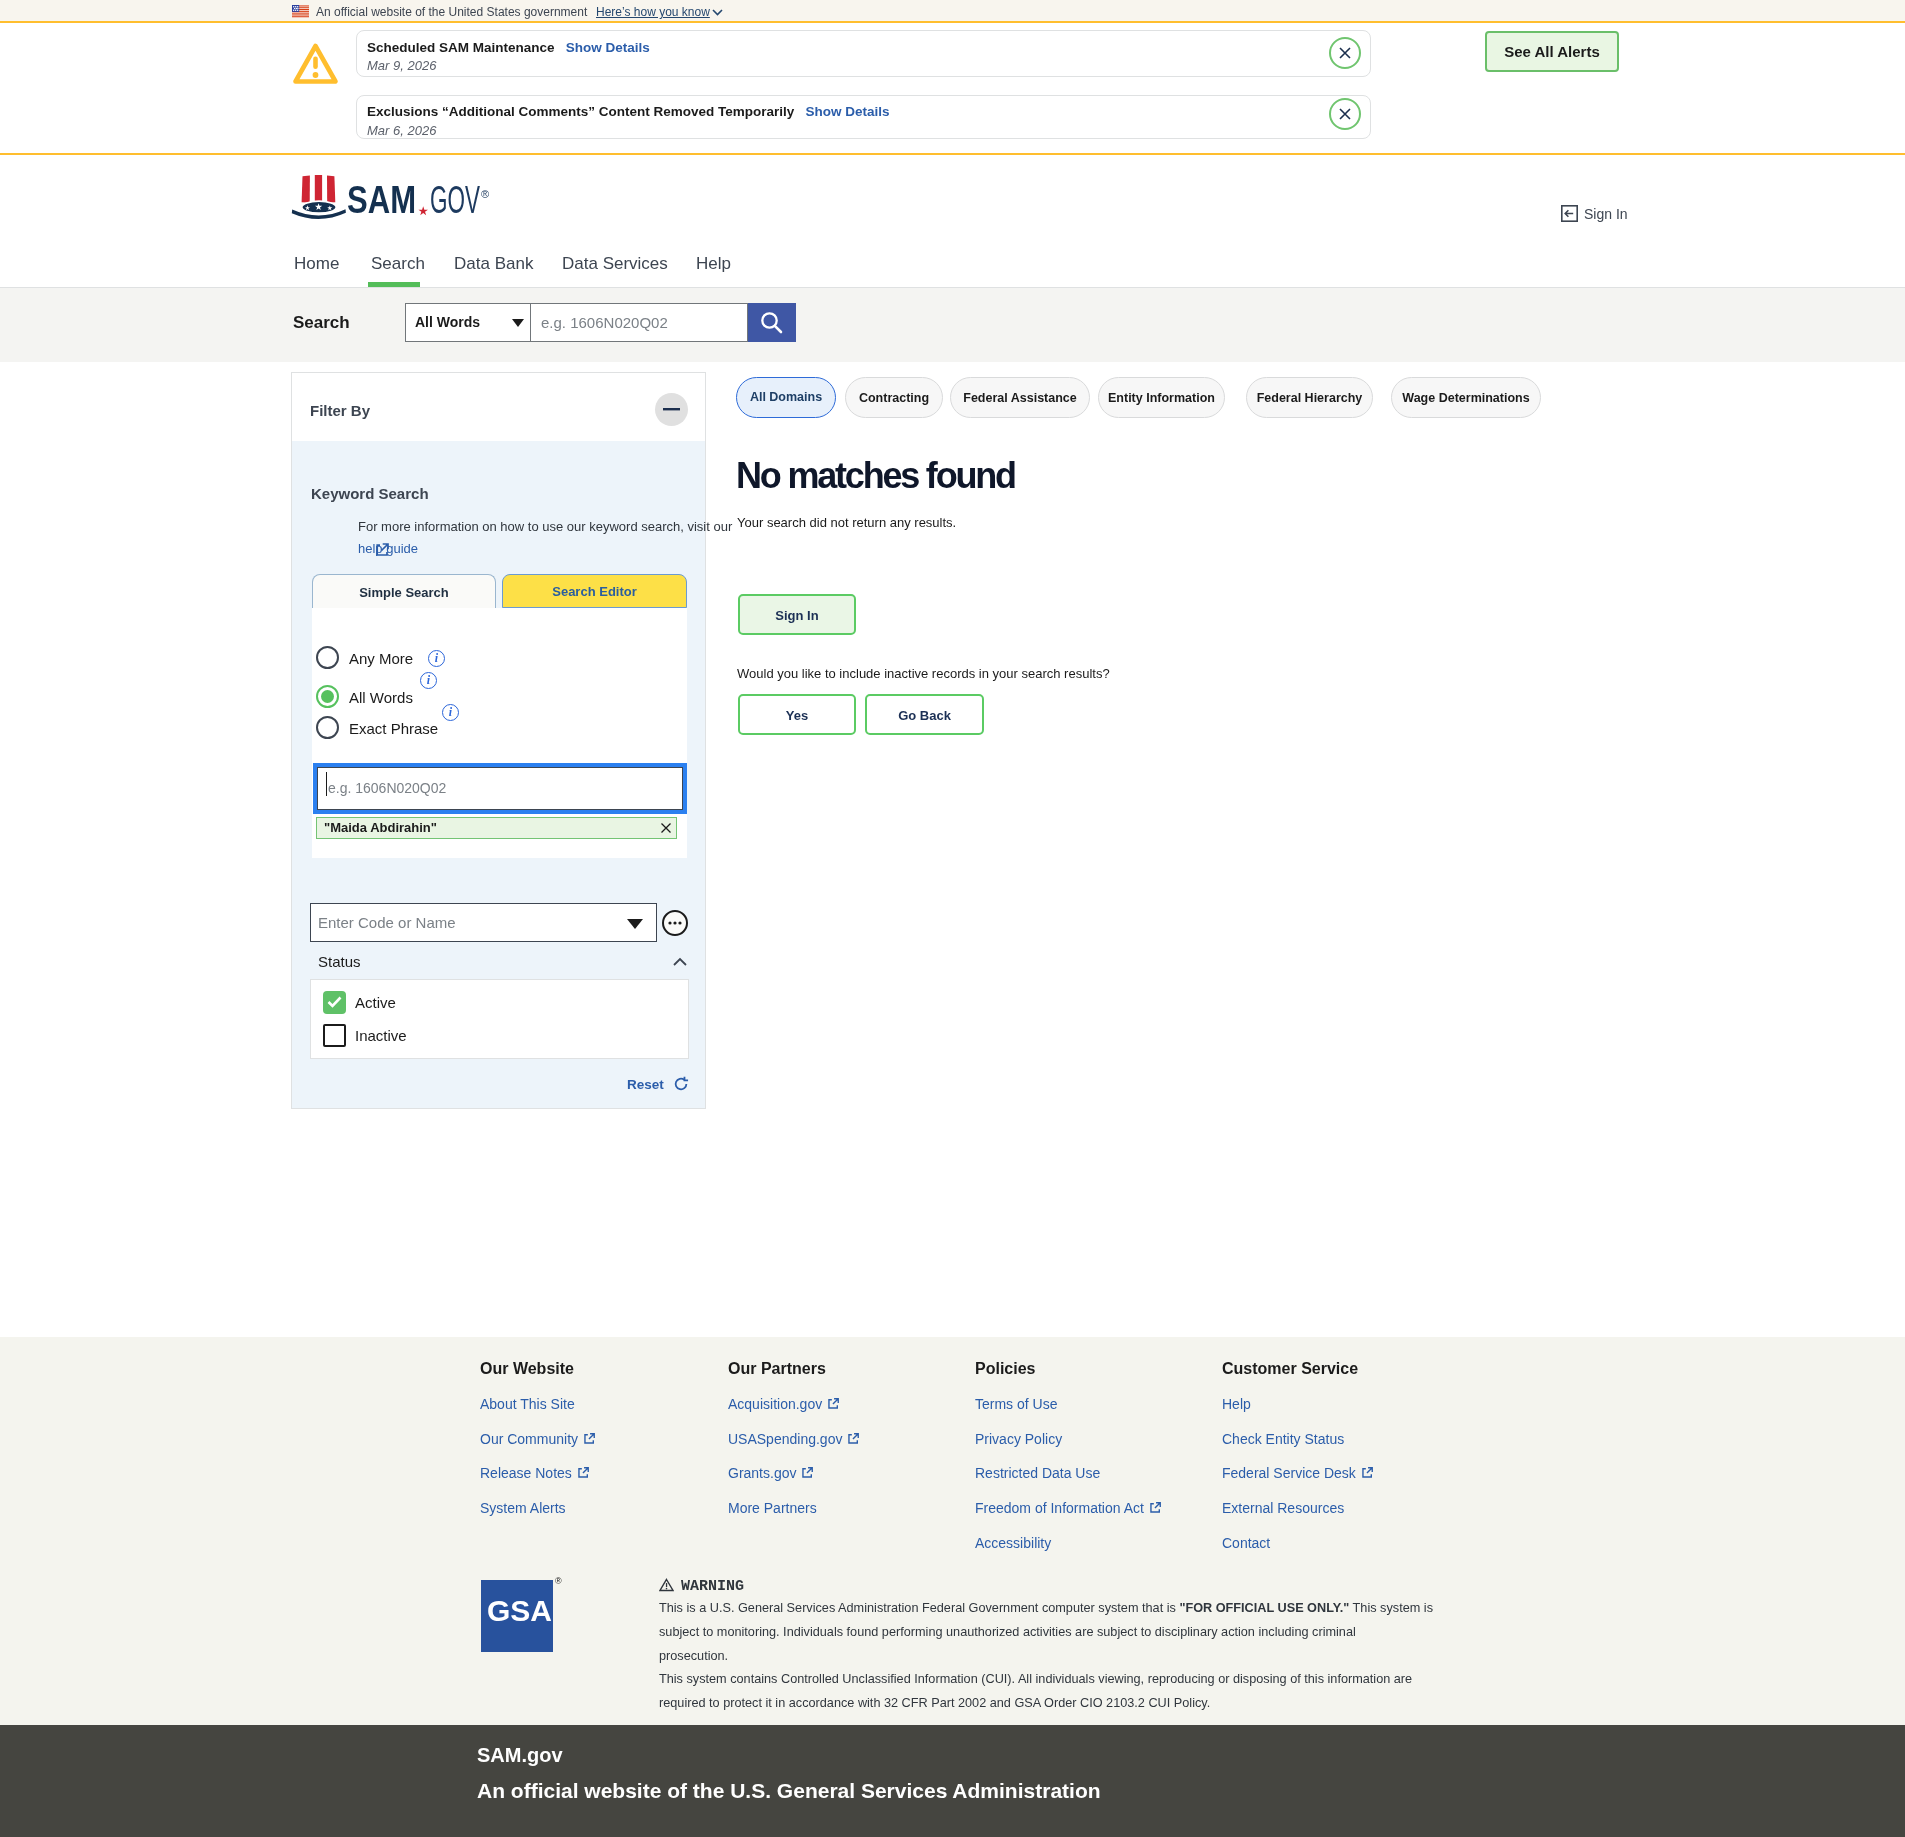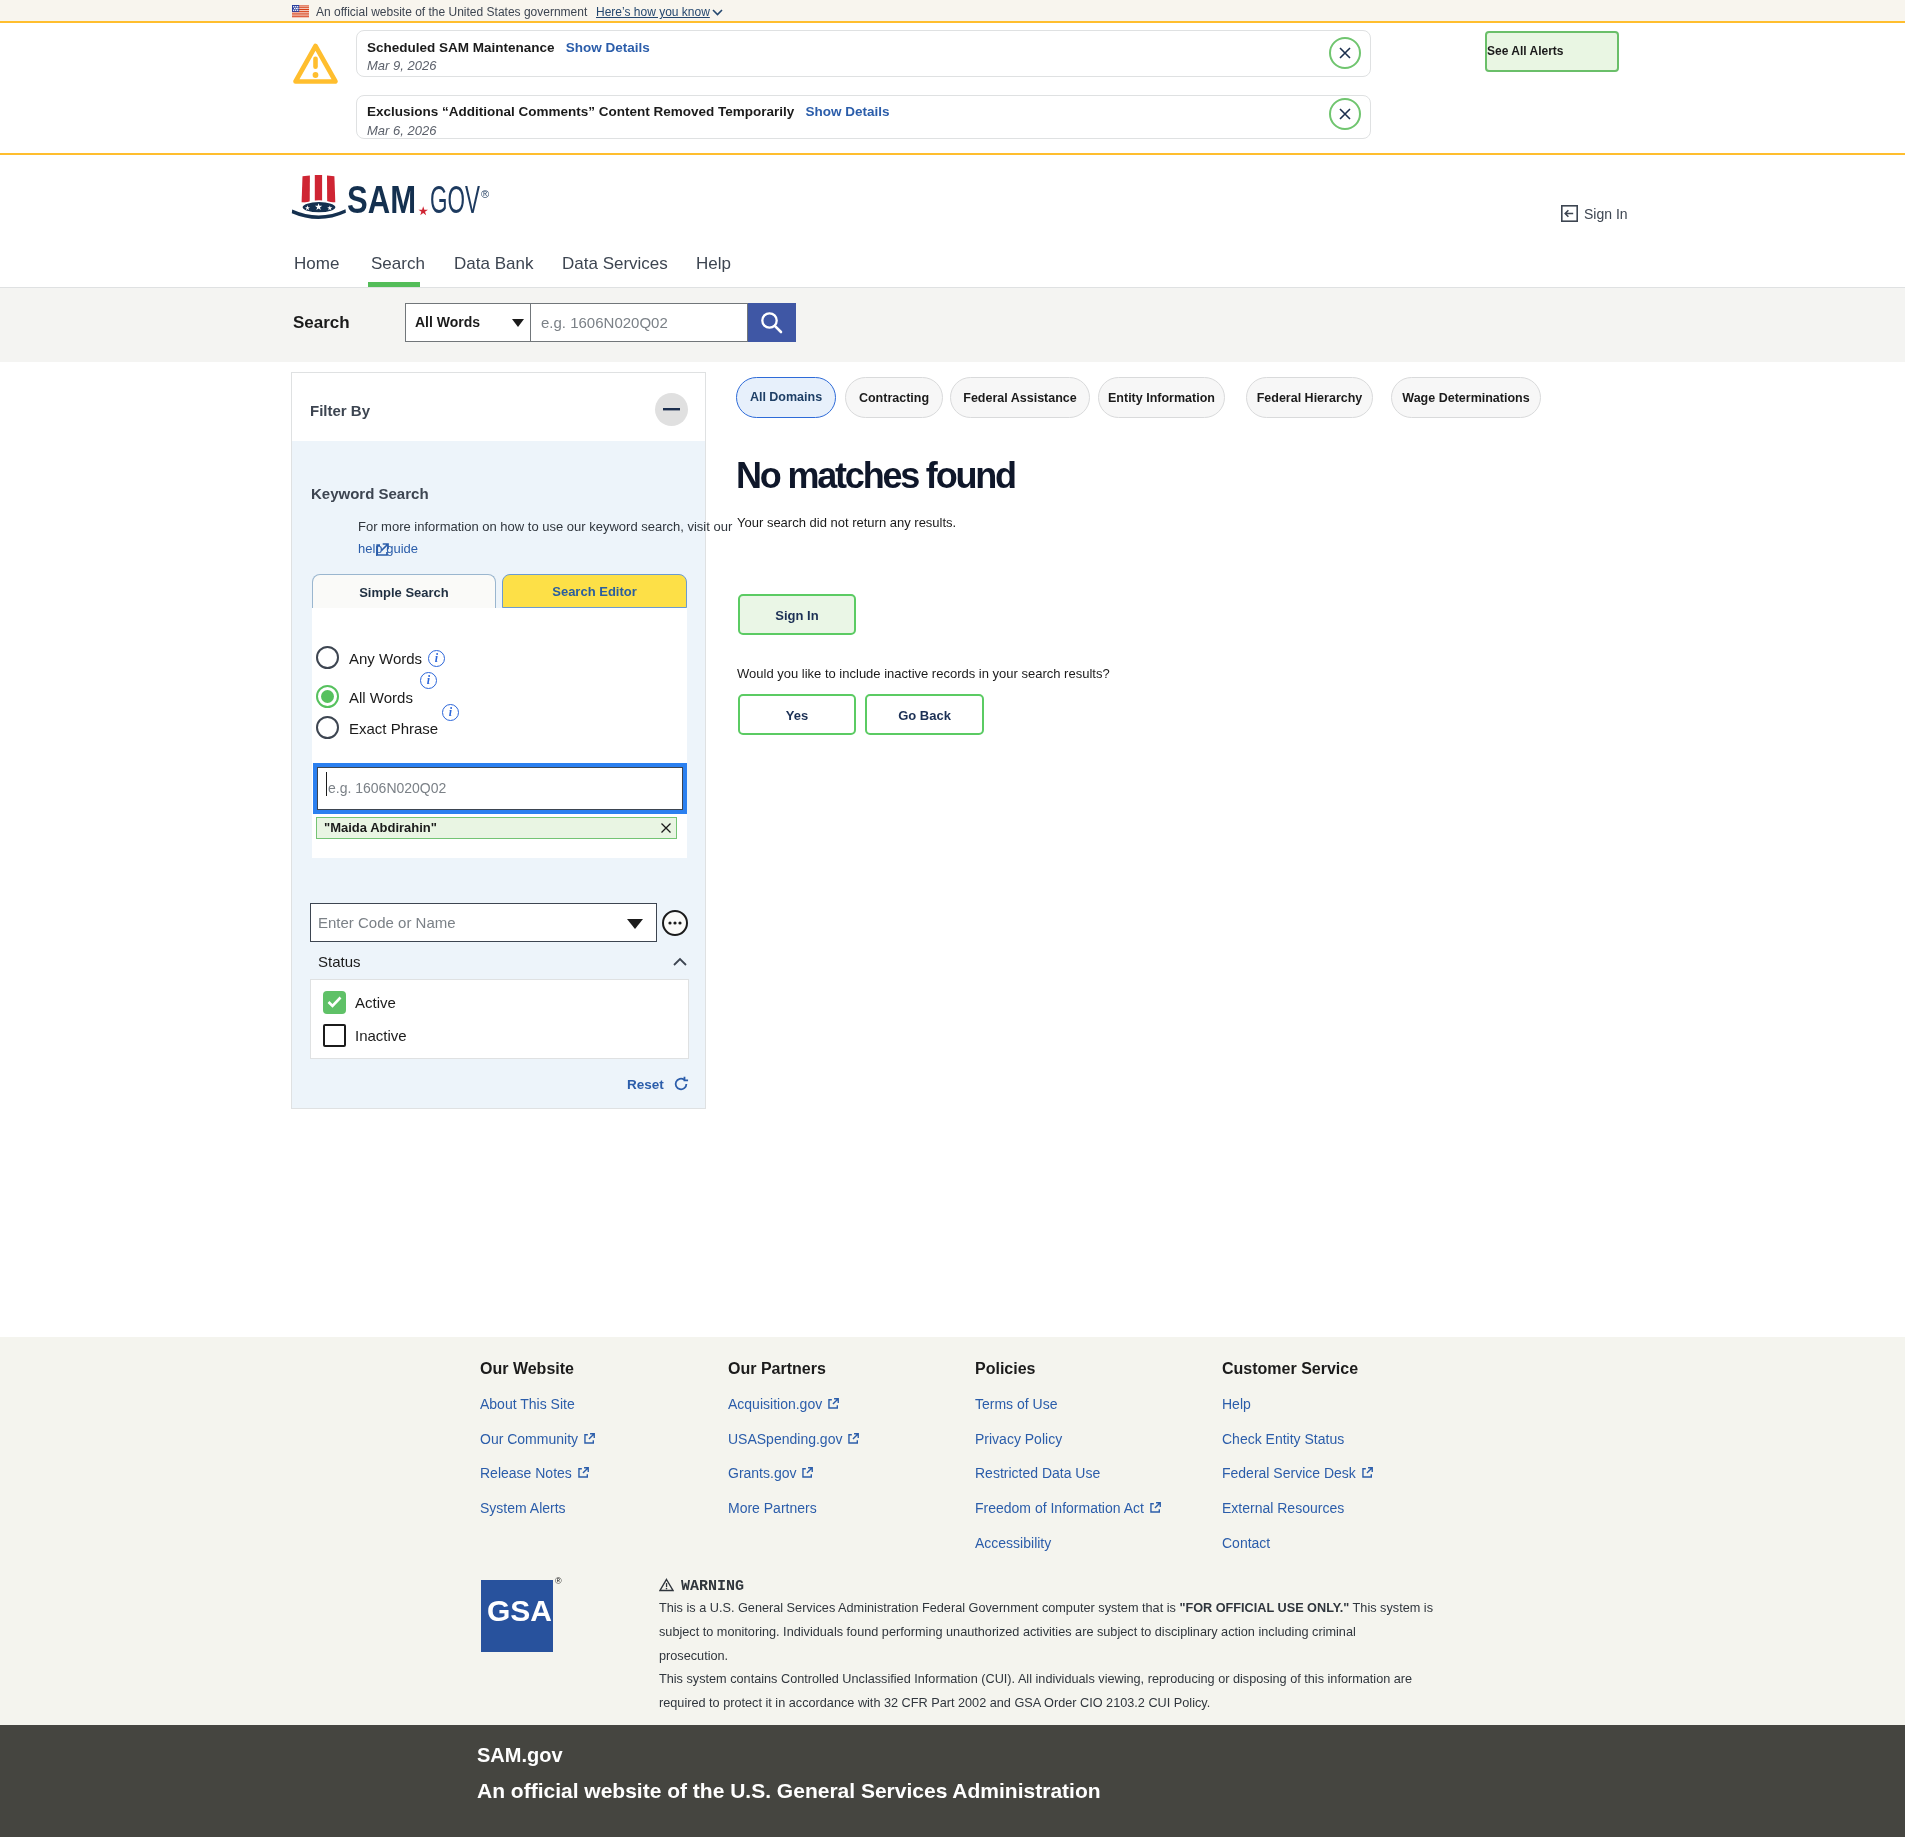--- a/index.html
+++ b/index.html
@@ -15,21 +15,21 @@
 .howlink { font-size:12px; color:#25486f; text-decoration:underline; }
 
 
 .alertsec { left:0; top:23px; width:1905px; height:132px; background:#fff; border-bottom:2px solid #ffbe2e; }
 .abox { border:1px solid #dfe1e2; border-radius:8px; background:#fff; }
 .atitle { font-weight:bold; font-size:13.5px; color:#1b1b1b; }
 .atitle a { font-weight:bold; font-size:13.5px; }
 .adate { font-style:italic; color:#5c616b; font-size:13px; }
 .aclose { border-radius:50%; border:2px solid #70c56f; background:#fff; width:32px; height:32px; }
 .aclose svg { position:absolute; left:8px; top:8px; }
-.seeall { background:#e9f6e3; border:2px solid #6abf69; border-radius:4px; font-weight:bold; font-size:12px; color:#1b1b1b; line-height:37px; }
+.seeall { background:#e9f6e3; border:2px solid #6abf69; border-radius:4px; font-weight:bold; font-size:15px; color:#1b1b1b; text-align:center; line-height:37px; }
 
 
 .navlink { font-size:17px; color:#3d4551; }
 .greenline { background:#54bd59; height:5px; }
 .navborder { left:0; top:287px; width:1905px; height:1px; background:#dfe1e2; }
 
 
 .strip { left:0; top:288px; width:1905px; height:74px; background:#f4f4f2; }
 .slabel { font-weight:bold; font-size:17px; color:#1b1b1b; }
 .selbox { background:#fff; border:1px solid #71767a; }
@@ -197,21 +197,21 @@
   <div class="abs fhead" style="left:311px;top:485px;">Keyword Search</div>
   <div class="abs fp13" style="left:310px;top:516px;width:380px;margin-left:48px;">For more information on how to use our keyword search, visit our <a href="#">help guide</a></div>
   <svg class="abs" style="left:374px;top:542px;" width="16" height="16" viewBox="0 0 16 16">
       <path d="M6 3.2 H3.2 V13 H13 V10" fill="none" stroke="#2b5daa" stroke-width="1.7"></path>
       <path d="M8.7 2 H14 V7.3 M14 2 L7.5 8.5" fill="none" stroke="#2b5daa" stroke-width="1.7"></path>
     </svg>
   <div class="abs tab tabon" style="left:312px;top:574px;width:184px;height:35px;line-height:35px;">Simple Search</div>
   <div class="abs tab taboff" style="left:502px;top:574px;width:185px;height:34px;line-height:34px;">Search Editor</div>
   <div class="abs tabpanel" style="left:312px;top:608px;width:375px;height:250px;"></div>
   <div class="abs radio" style="left:316px;top:646px;"></div>
-  <div class="abs rlabel" style="left:349px;top:650px;">Any Words</div>
+  <div class="abs rlabel" style="left:349px;top:650px;">Any More</div>
   <div class="abs info" style="left:428px;top:650px;">i</div>
   <div class="abs radio on" style="left:316px;top:685px;"></div>
   <div class="abs rlabel" style="left:349px;top:689px;">All Words</div>
   <div class="abs info" style="left:420px;top:672px;">i</div>
   <div class="abs radio" style="left:316px;top:716px;"></div>
   <div class="abs rlabel" style="left:349px;top:720px;">Exact Phrase</div>
   <div class="abs info" style="left:442px;top:704px;">i</div>
   <div class="abs kwouter" style="left:313px;top:763px;width:374px;height:51px;">
       <div class="kwinner"></div>
     </div>

